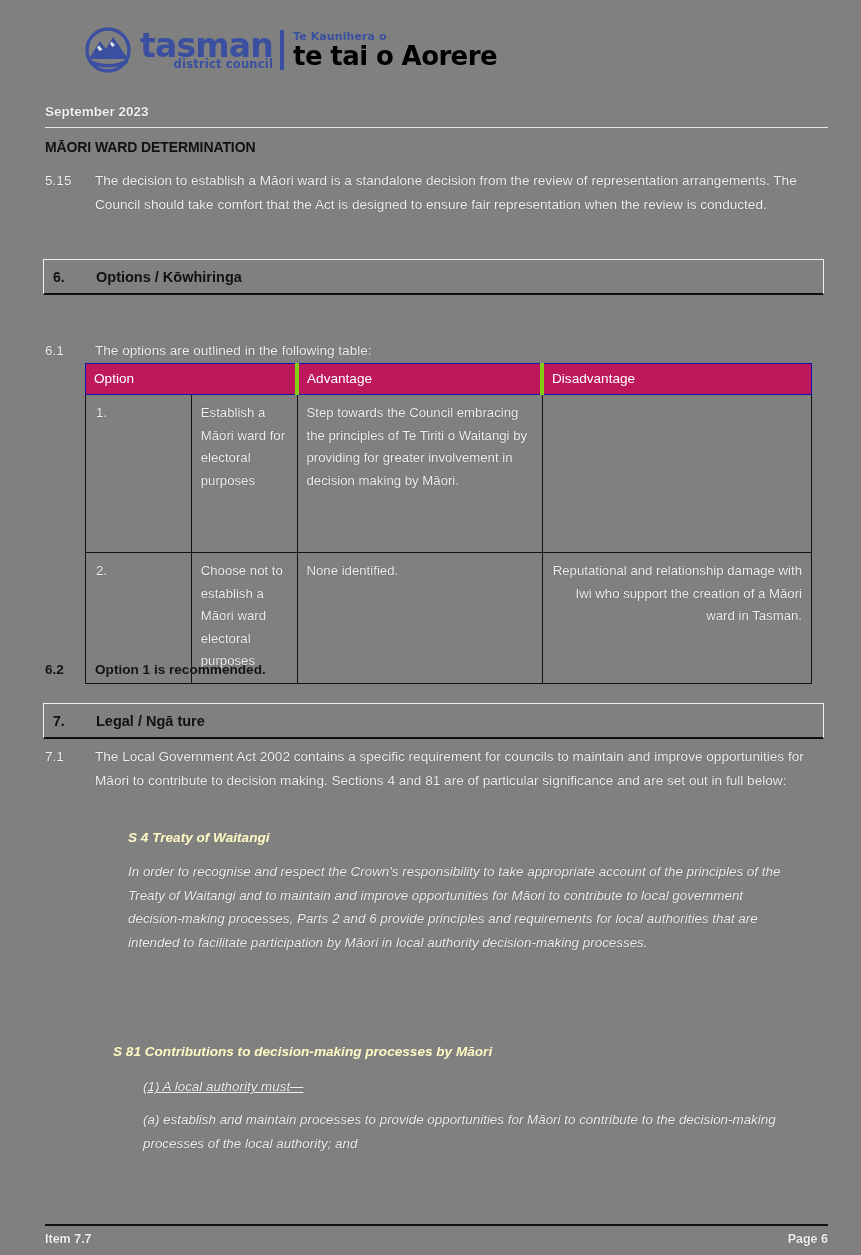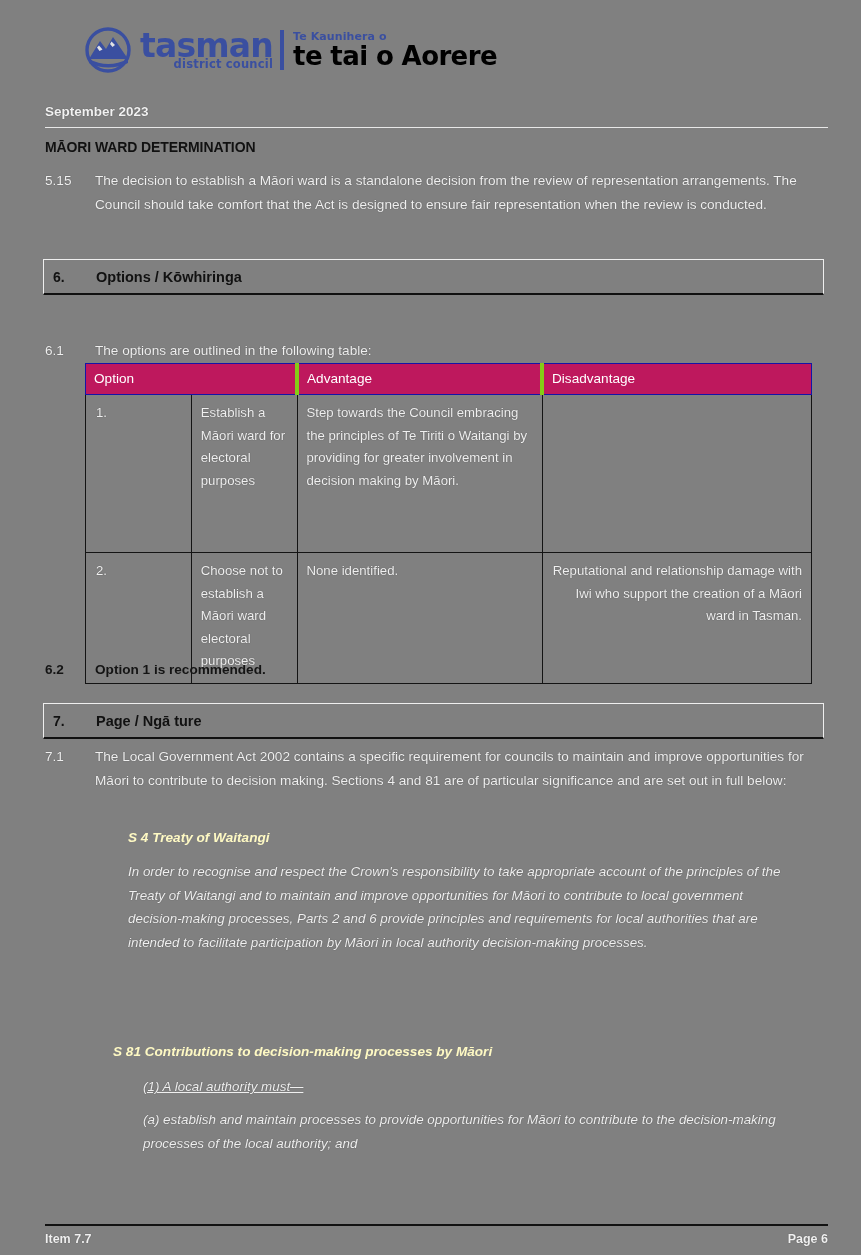--- a/index.html
+++ b/index.html
@@ -320,21 +320,21 @@
         <td class="col-dis">Reputational and relationship damage with Iwi who support the creation of a Māori ward in Tasman.</td>
       </tr>
     </tbody>
   </table>
 
   <div class="num dark" style="left:45px; top:658px;">6.2</div>
   <div class="para dark" style="left:95px; top:658px; width:705px;">Option 1 is recommended.</div>
 
   <div class="sec-bar" style="top:703px;">
     <span class="sec-num">7.</span>
-    <span class="sec-title">Page / Ngā ture</span>
+    <span class="sec-title">Legal / Ngā ture</span>
   </div>
 
   <div class="num" style="left:45px; top:745px;">7.1</div>
   <div class="para" style="left:95px; top:745px; width:720px;">The Local Government Act 2002 contains a specific requirement for councils to maintain and improve opportunities for Māori to contribute to decision making. Sections 4 and 81 are of particular significance and are set out in full below:</div>
 
   <div class="stat-head" style="left:128px; top:830px;">S 4 Treaty of Waitangi</div>
   <div class="quote" style="left:128px; top:860px; width:660px;">In order to recognise and respect the Crown's responsibility to take appropriate account of the principles of the Treaty of Waitangi and to maintain and improve opportunities for Māori to contribute to local government decision-making processes, Parts 2 and 6 provide principles and requirements for local authorities that are intended to facilitate participation by Māori in local authority decision-making processes.</div>
 
   <div class="stat-head" style="left:113px; top:1044px;">S 81 Contributions to decision-making processes by Māori</div>
   <div class="quote" style="left:143px; top:1075px; width:660px;text-decoration:underline;">(1)   A local authority must—</div>

